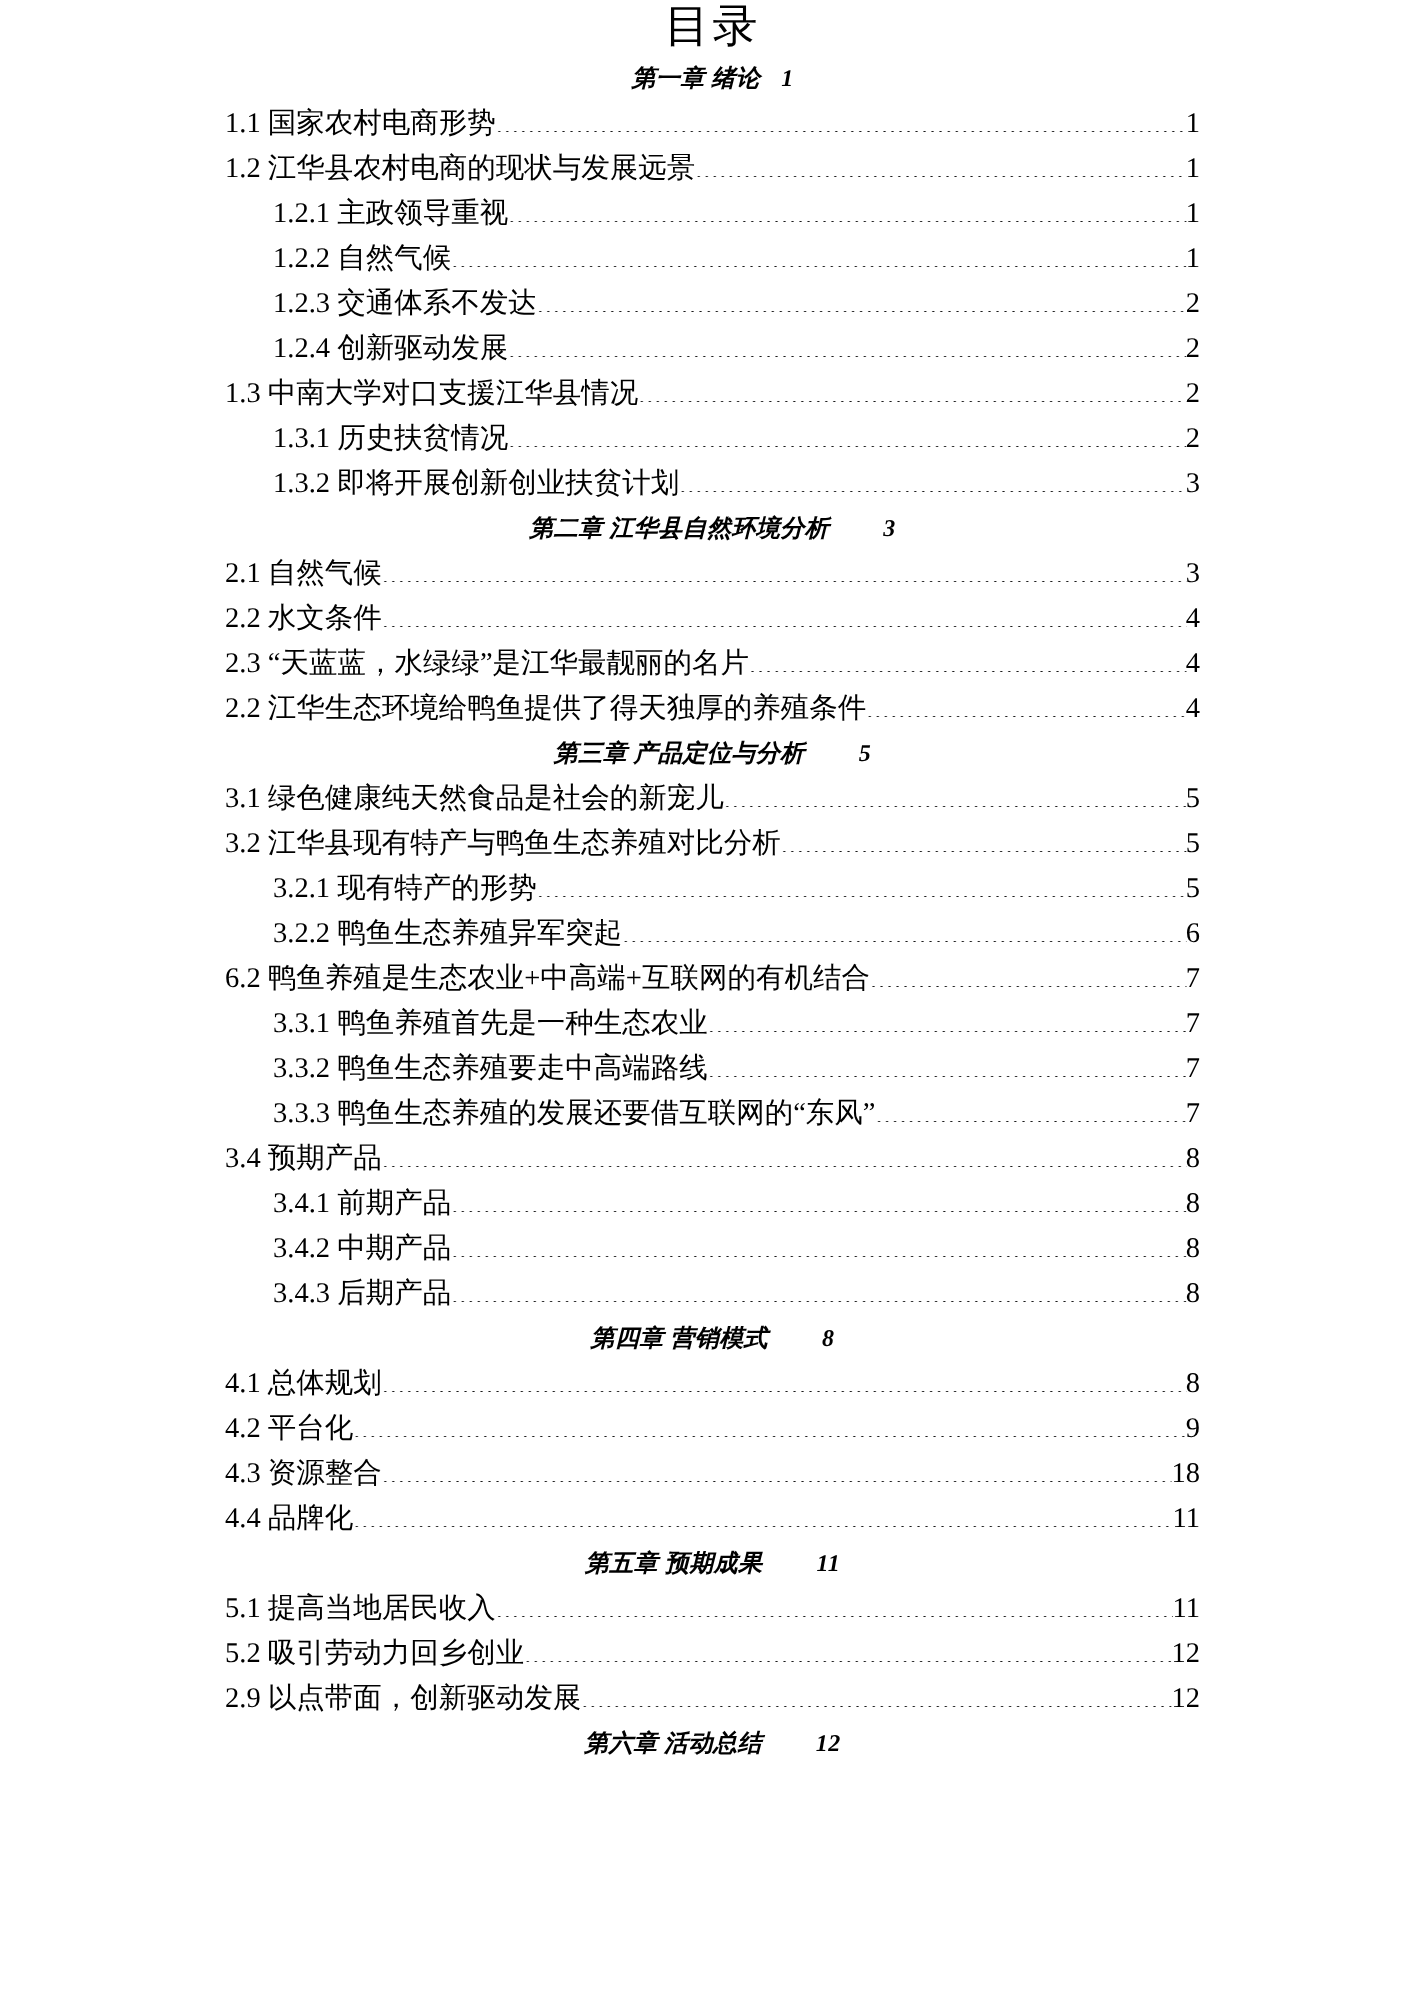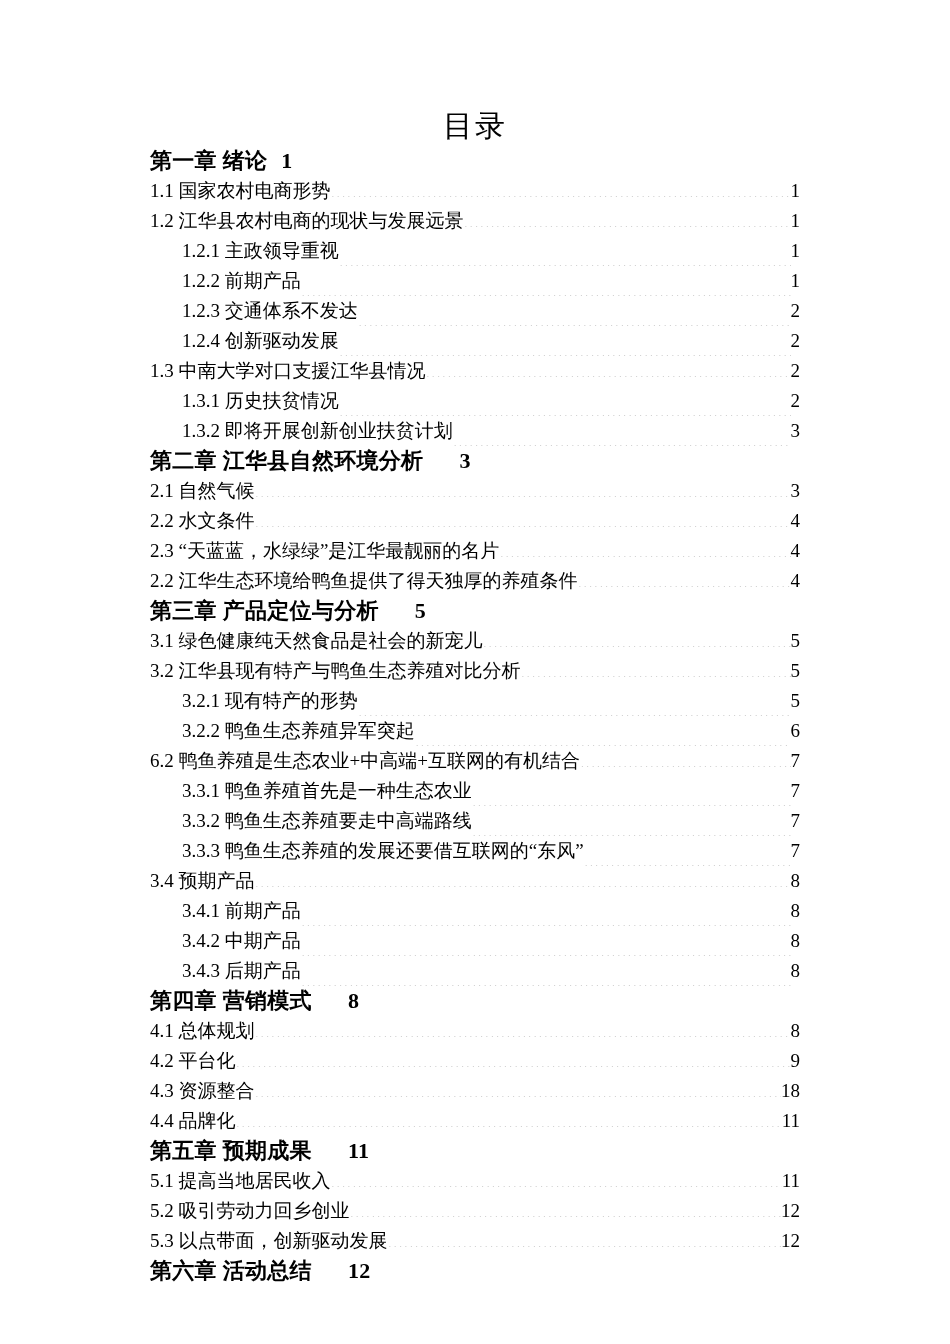--- a/index.html
+++ b/index.html
@@ -24,38 +24,38 @@
   }
 
   
   .doc-title {
     text-align: center;
     font-size: 30px;
     line-height: 36px;
     font-weight: normal;
     letter-spacing: 2px;
     margin: 0;
-    padding-top: 108px;
   }
 
   
   .toc {
     width: 650px;
     margin: 0 auto;
     margin-top: 2px;
   }
 
   
   .chapter-row {
-    text-align: left;
+    text-align: center;
     font-weight: bold;
-    font-size: 22px;
+    font-size: 16px;
     line-height: 30px;
     white-space: nowrap;
     letter-spacing: 0.3px;
+    font-style: italic;
   }
   .chapter-row .ch-label {
     display: inline;
   }
   .chapter-row .ch-page {
     display: inline-block;
     margin-left: 36px;
     font-weight: bold;
   }
   .chapter-row.tight .ch-page {
@@ -87,21 +87,21 @@
     letter-spacing: 0.6px;
     color: #000;
     white-space: nowrap;
   }
   .entry .e-page {
     flex: 0 0 auto;
     text-align: right;
     font-size: 19px;
   }
   .entry.lvl2 { padding-left: 0px; }
-  .entry.lvl3 { padding-left: 32px; align-items: flex-end; }
+  .entry.lvl3 { padding-left: 32px; }
 </style>
 </head>
 <body>
 
 <div class="page">
 
   <h1 class="doc-title">目录</h1>
 
   <div class="toc" id="toc-root">
       <div class="chapter-row tight"><span class="ch-label">第一章 绪论</span><span class="ch-page">1</span></div>
@@ -114,21 +114,21 @@
         <span class="e-label">1.2 江华县农村电商的现状与发展远景</span>
         <span class="e-dots"></span>
         <span class="e-page">1</span>
       </div>
       <div class="entry lvl3">
         <span class="e-label">1.2.1 主政领导重视</span>
         <span class="e-dots"></span>
         <span class="e-page">1</span>
       </div>
       <div class="entry lvl3">
-        <span class="e-label">1.2.2 前期产品</span>
+        <span class="e-label">1.2.2 自然气候</span>
         <span class="e-dots"></span>
         <span class="e-page">1</span>
       </div>
       <div class="entry lvl3">
         <span class="e-label">1.2.3 交通体系不发达</span>
         <span class="e-dots"></span>
         <span class="e-page">2</span>
       </div>
       <div class="entry lvl3">
         <span class="e-label">1.2.4 创新驱动发展</span>
@@ -258,20 +258,20 @@
         <span class="e-label">5.1 提高当地居民收入</span>
         <span class="e-dots"></span>
         <span class="e-page">11</span>
       </div>
       <div class="entry lvl2">
         <span class="e-label">5.2 吸引劳动力回乡创业</span>
         <span class="e-dots"></span>
         <span class="e-page">12</span>
       </div>
       <div class="entry lvl2">
-        <span class="e-label">5.3 以点带面，创新驱动发展</span>
+        <span class="e-label">2.9 以点带面，创新驱动发展</span>
         <span class="e-dots"></span>
         <span class="e-page">12</span>
       </div>
       <div class="chapter-row"><span class="ch-label">第六章 活动总结</span><span class="ch-page">12</span></div>
     </div>
 
 </div>
 
 </body></html>

